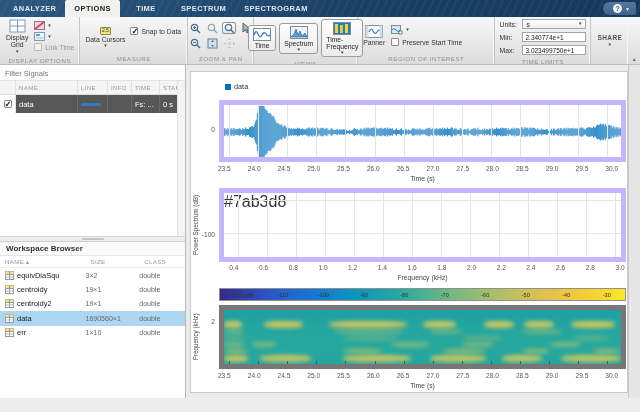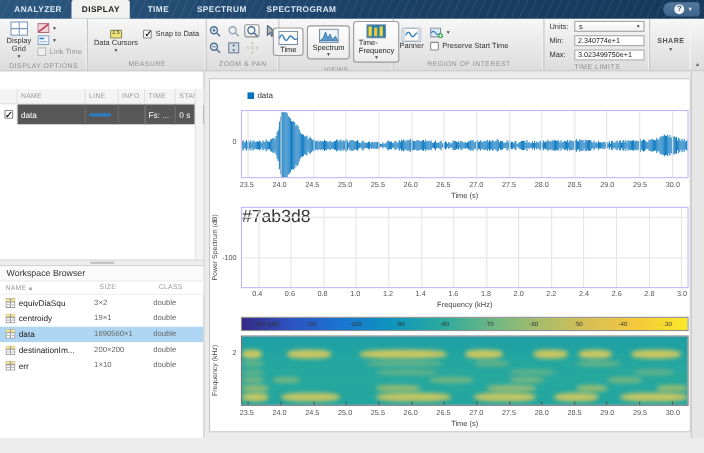--- a/index.html
+++ b/index.html
@@ -50,36 +50,36 @@
   .leftpanel{position:relative;width:186px;flex:none;background:#fff;border-right:1px solid #b8b8b8}
   .fs-title{position:absolute;left:0;top:2px;width:100%;height:14px;line-height:14px;padding-left:5px;font-size:7.5px;color:#777;border-bottom:1px solid #e4e4e4;background:#fdfdfd}
   .fs-header{position:absolute;left:0;top:16px;width:100%;height:14px;display:flex;background:#f4f4f4;border-bottom:1px solid #ddd;font-size:6.2px;color:#9a9a9a;letter-spacing:.3px}
   .fs-header>div{display:flex;align-items:center;padding-left:3px;border-right:1px solid #e2e2e2;overflow:hidden;white-space:nowrap}
   .fs-row{position:absolute;left:0;top:30px;width:100%;height:18px;display:flex;font-size:7.5px}
   .fs-row .cell{display:flex;align-items:center;padding-left:3px;background:#575757;color:#fff;border-right:1px solid #6b6b6b;overflow:hidden;white-space:nowrap}
   .fs-row .cbcell{background:#fff;border-right:1px solid #e2e2e2;justify-content:center;padding-left:0}
   .fs-scroll{position:absolute;right:0;top:16px;bottom:162px;width:8px;background:#f4f4f4;border-left:1px solid #e3e3e3}
   .splitter{position:absolute;left:0;top:171px;width:100%;height:6px;background:#ededed;border-top:1px solid #d8d8d8;border-bottom:1px solid #cfcfcf;display:flex;align-items:center;justify-content:center}
   .grip{width:22px;height:2px;border-radius:1px;background:#c4c4c4}
-  .ws-title{position:absolute;left:0;top:177px;width:100%;height:14px;line-height:14px;padding-left:6px;font-size:8px;font-weight:normal;color:#333;background:#fafafa;border-bottom:1px solid #e6e6e6}
+  .ws-title{position:absolute;left:0;top:177px;width:100%;height:14px;line-height:14px;padding-left:6px;font-size:8px;font-weight:bold;color:#333;background:#fafafa;border-bottom:1px solid #e6e6e6}
   .ws-header{position:absolute;left:0;top:191px;width:100%;height:12px;display:flex;font-size:6.2px;color:#9a9a9a;letter-spacing:.3px;background:#fff;border-bottom:1px solid #eee}
   .ws-header>div{display:flex;align-items:center;padding-left:5px}
   .ws-rows{position:absolute;left:0;top:203px;width:100%;bottom:0;overflow:hidden}
   .ws-row{display:flex;align-items:center;height:14.4px;font-size:7.5px;color:#222}
   .ws-row.sel{background:#aed6f2}
   .ws-row .c-name{display:flex;align-items:center;gap:3px;padding-left:5px;overflow:hidden;white-space:nowrap}
   .ws-row .c-size,.ws-row .c-class{color:#666;font-size:7px}
 
   
   .plotregion{position:relative;flex:1;background:#ebebeb}
   .vstrip{position:absolute;right:0;top:0;bottom:0;width:12px;background:#e6e6e6;border-left:1px solid #cacaca}
   .card{position:absolute;left:4px;top:6px;width:438px;height:322px;background:#fff;border:1px solid #c9c9c9}
   .legend{position:absolute;left:34px;top:10px;display:flex;align-items:center;gap:3px;font-size:7.3px;color:#333}
   .legendsq{width:6px;height:6px;background:#0072bd}
-  .plotbox{position:absolute;border:1px solid #c4b5fd;background:#fff;overflow:hidden}
+  .plotbox{position:absolute;border:5px solid #c4b5fd;background:#fff;overflow:hidden}
   .gridv{position:absolute;top:0;bottom:0;width:1px;background:#e5e5e5}
   .gridh{position:absolute;left:0;right:0;height:1px;background:#e5e5e5}
   .tickrow{position:absolute;height:9px}
   .tick{position:absolute;transform:translateX(-50%);font-size:6.6px;color:#555;white-space:nowrap}
   .xlabel{position:absolute;text-align:center;font-size:6.8px;color:#444}
   .ylabel{position:absolute;writing-mode:vertical-rl;transform:rotate(180deg);font-size:6.3px;color:#444;text-align:center}
   .ytick{position:absolute;width:22px;text-align:right;font-size:6.6px;color:#555}
   .colorbar{position:absolute;height:13px;border:1px solid #8f8f8f}
   .cblab{position:absolute;top:0;height:100%;display:flex;align-items:center;transform:translateX(-50%);font-size:5.6px;color:#333}
   .sgband{position:absolute;border-radius:40%;filter:blur(2px)}
@@ -87,21 +87,21 @@
 </style>
 </head>
 <body>
 
 <div class="window">
 
 
   <div class="tabbar">
     <div id="tabs" style="display:flex">
         <div class="tab">ANALYZER</div>
-        <div class="tab active">DISPLAY</div>
+        <div class="tab active">OPTIONS</div>
         <div class="tab">TIME</div>
         <div class="tab">SPECTRUM</div>
         <div class="tab">SPECTROGRAM</div>
       </div>
     <div class="helpbtn">
       <span class="helpcirc">?</span>
       <span class="helpcaret">▼</span>
     </div>
   </div>
 
@@ -301,20 +301,21 @@
     </div>
 
     <div class="collapsebox">
       <span>▲</span>
     </div>
   </div>
 
   <div class="main">
 
     <div class="leftpanel">
+      <div class="fs-title">Filter Signals</div>
       <div class="fs-header" id="fs-header">
           <div style="width: 16px;"></div>
           <div style="width: 62px;">NAME</div>
           <div style="width: 30px;">LINE</div>
           <div style="width: 24px;">INFO</div>
           <div style="width: 28px;">TIME</div>
           <div style="width: 26px; flex: 1 1 0%;">START</div>
         </div>
       <div class="fs-row" id="fs-row">
           <div class="cell cbcell" style="width: 16px;">
@@ -360,46 +361,46 @@
                 <rect x="0.5" y="0.5" width="8" height="3" fill="#f1e395"></rect>
                 <line x1="4.5" y1="0.5" x2="4.5" y2="8.5" stroke="#999"></line>
                 <line x1="0.5" y1="3.5" x2="8.5" y2="3.5" stroke="#999"></line>
                 <line x1="0.5" y1="6" x2="8.5" y2="6" stroke="#bbb"></line>
               </svg>
               <span>centroidy</span>
             </div>
             <div class="c-size" style="width: 54px;">19×1</div>
             <div class="c-class" style="width: 46px;">double</div>
           </div>
+          <div class="ws-row">
+            <div class="c-name" style="width: 86px;">
+              <svg width="9" height="9" viewBox="0 0 9 9">
+                <rect x="0.5" y="0.5" width="8" height="8" fill="#fff" stroke="#999"></rect>
+                <rect x="0.5" y="0.5" width="8" height="3" fill="#f1e395"></rect>
+                <line x1="4.5" y1="0.5" x2="4.5" y2="8.5" stroke="#999"></line>
+                <line x1="0.5" y1="3.5" x2="8.5" y2="3.5" stroke="#999"></line>
+                <line x1="0.5" y1="6" x2="8.5" y2="6" stroke="#bbb"></line>
+              </svg>
+              <span>centroidy2</span>
+            </div>
+            <div class="c-size" style="width: 54px;">19×1</div>
+            <div class="c-class" style="width: 46px;">double</div>
+          </div>
           <div class="ws-row sel">
             <div class="c-name" style="width: 86px;">
               <svg width="9" height="9" viewBox="0 0 9 9">
                 <rect x="0.5" y="0.5" width="8" height="8" fill="#fff" stroke="#999"></rect>
                 <rect x="0.5" y="0.5" width="8" height="3" fill="#f1e395"></rect>
                 <line x1="4.5" y1="0.5" x2="4.5" y2="8.5" stroke="#999"></line>
                 <line x1="0.5" y1="3.5" x2="8.5" y2="3.5" stroke="#999"></line>
                 <line x1="0.5" y1="6" x2="8.5" y2="6" stroke="#bbb"></line>
               </svg>
               <span>data</span>
             </div>
             <div class="c-size" style="width: 54px;">1690560×1</div>
-            <div class="c-class" style="width: 46px;">double</div>
-          </div>
-          <div class="ws-row">
-            <div class="c-name" style="width: 86px;">
-              <svg width="9" height="9" viewBox="0 0 9 9">
-                <rect x="0.5" y="0.5" width="8" height="8" fill="#fff" stroke="#999"></rect>
-                <rect x="0.5" y="0.5" width="8" height="3" fill="#f1e395"></rect>
-                <line x1="4.5" y1="0.5" x2="4.5" y2="8.5" stroke="#999"></line>
-                <line x1="0.5" y1="3.5" x2="8.5" y2="3.5" stroke="#999"></line>
-                <line x1="0.5" y1="6" x2="8.5" y2="6" stroke="#bbb"></line>
-              </svg>
-              <span>destinationIm...</span>
-            </div>
-            <div class="c-size" style="width: 54px;">200×200</div>
             <div class="c-class" style="width: 46px;">double</div>
           </div>
           <div class="ws-row">
             <div class="c-name" style="width: 86px;">
               <svg width="9" height="9" viewBox="0 0 9 9">
                 <rect x="0.5" y="0.5" width="8" height="8" fill="#fff" stroke="#999"></rect>
                 <rect x="0.5" y="0.5" width="8" height="3" fill="#f1e395"></rect>
                 <line x1="4.5" y1="0.5" x2="4.5" y2="8.5" stroke="#999"></line>
                 <line x1="0.5" y1="3.5" x2="8.5" y2="3.5" stroke="#999"></line>
                 <line x1="0.5" y1="6" x2="8.5" y2="6" stroke="#bbb"></line>

